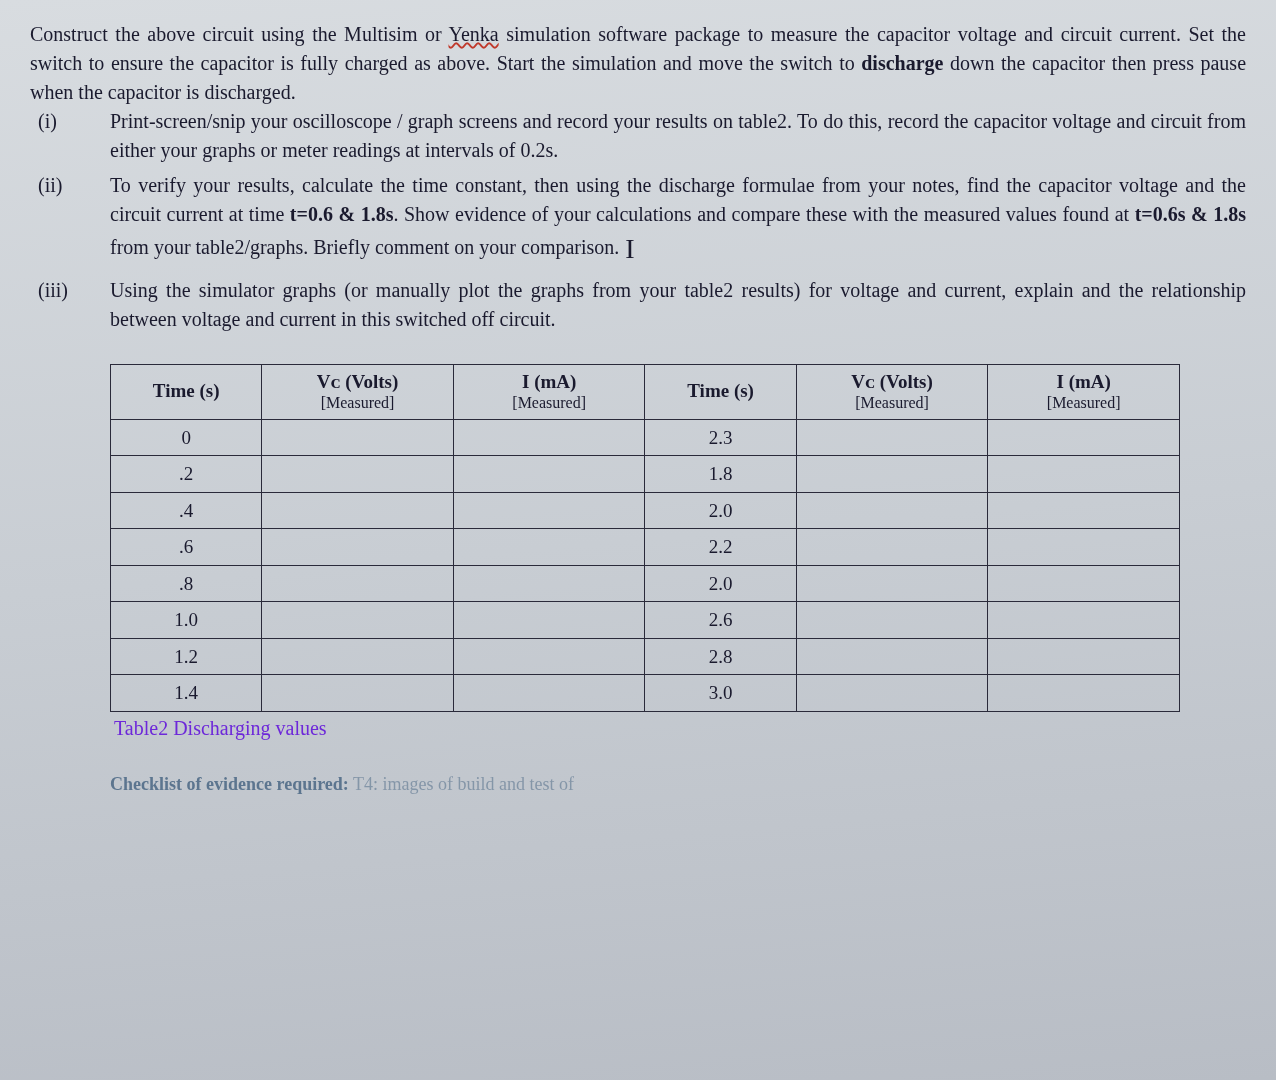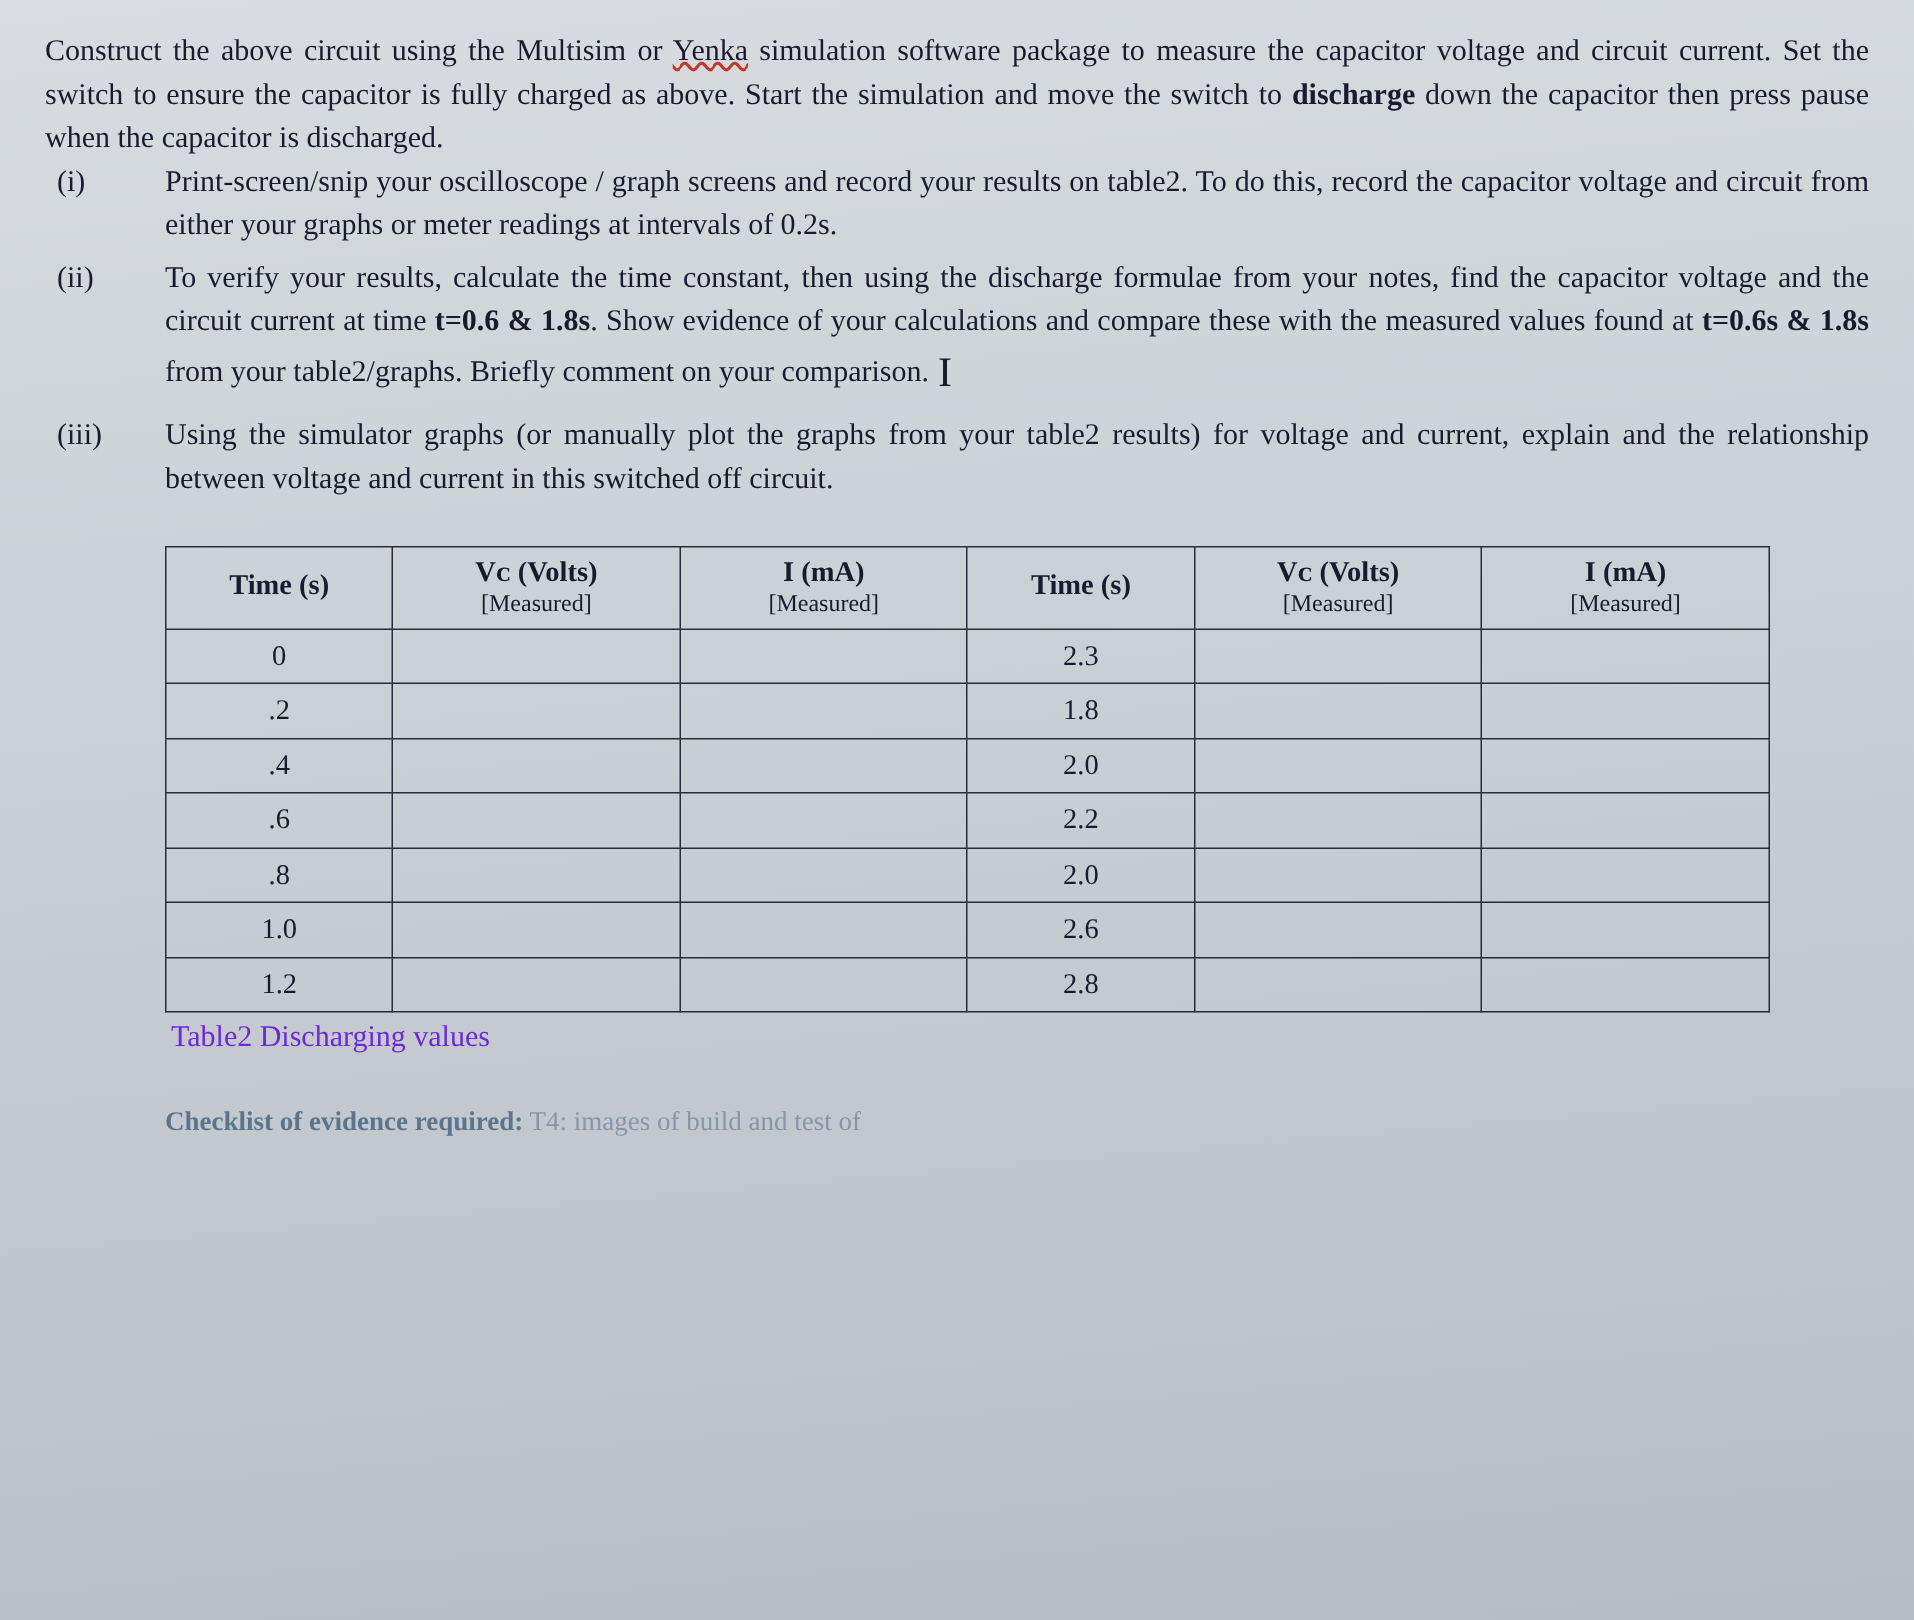--- a/index.html
+++ b/index.html
@@ -191,20 +191,28 @@
           <td></td>
         </tr>
         <tr>
           <td>1.2</td>
           <td></td>
           <td></td>
           <td>2.8</td>
           <td></td>
           <td></td>
         </tr>
+        <tr>
+          <td>1.4</td>
+          <td></td>
+          <td></td>
+          <td>3.0</td>
+          <td></td>
+          <td></td>
+        </tr>
       </tbody>
   </table>
   <div class="caption">Table2 Discharging values</div>
 </div>
 
 <div class="checklist">
   <span>Checklist of evidence required:</span><span class="faded"> T4: images of build and test of</span>
 </div>
 
 </body></html>

